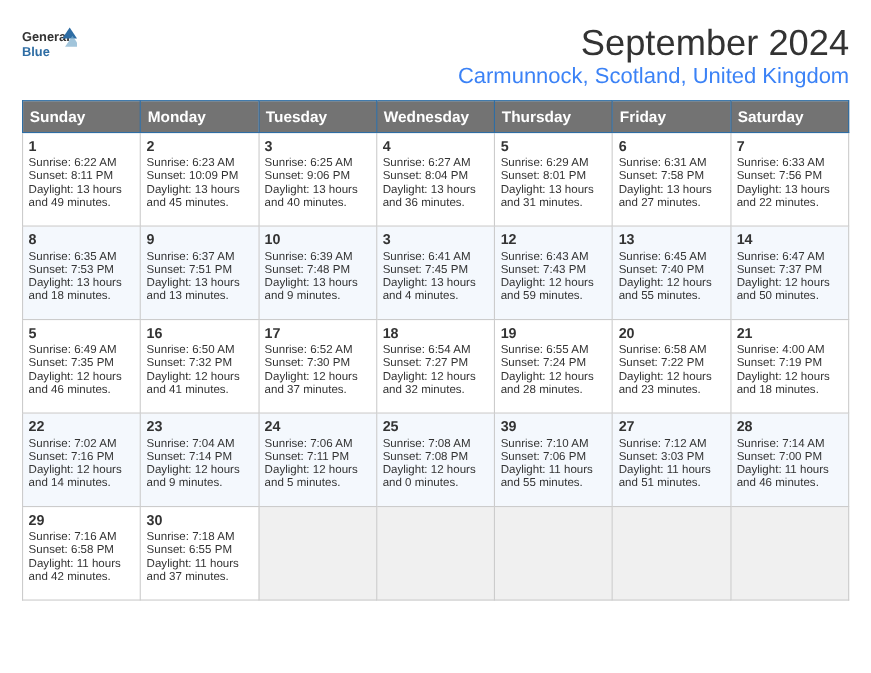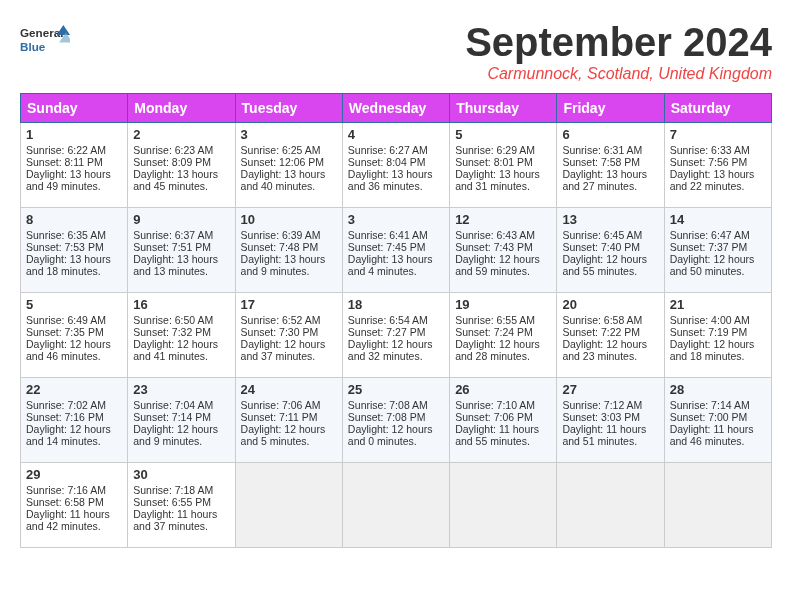--- a/index.html
+++ b/index.html
@@ -18,36 +18,35 @@
     }
     .logo {
       display: flex;
       align-items: center;
       gap: 4px;
     }
     .title-block {
       text-align: right;
     }
     .calendar-title {
-      font-size: 40px;
-      font-weight: bold;
+      font-size: 33px;
+      font-weight: normal;
       color: #333;
     }
     .calendar-subtitle {
-      font-size: 16px;
-      color: #ef4444;
-      font-style: italic;
+      font-size: 20px;
+      color: #3b82f6;
     }
     table {
       width: 100%;
       border-collapse: collapse;
       table-layout: fixed;
     }
     th {
-      background-color: #d946ef;
+      background-color: #737373;
       color: #fff;
       text-align: left;
       padding: 6px 6px;
       font-size: 14px;
       border: 1px solid #2e6da4;
     }
     td {
       vertical-align: top;
       border: 1px solid #ccc;
       padding: 4px 5px;
@@ -109,27 +108,27 @@
   <tr>
         <td>
         <span class="day-number">1</span>
         <span>Sunrise: 6:22 AM</span><br>
         <span>Sunset: 8:11 PM</span><br>
         <span>Daylight: 13 hours<br>and 49 minutes.</span>
       </td>
         <td>
         <span class="day-number">2</span>
         <span>Sunrise: 6:23 AM</span><br>
-        <span>Sunset: 8:09 PM</span><br>
+        <span>Sunset: 10:09 PM</span><br>
         <span>Daylight: 13 hours<br>and 45 minutes.</span>
       </td>
         <td>
         <span class="day-number">3</span>
         <span>Sunrise: 6:25 AM</span><br>
-        <span>Sunset: 12:06 PM</span><br>
+        <span>Sunset: 9:06 PM</span><br>
         <span>Daylight: 13 hours<br>and 40 minutes.</span>
       </td>
         <td>
         <span class="day-number">4</span>
         <span>Sunrise: 6:27 AM</span><br>
         <span>Sunset: 8:04 PM</span><br>
         <span>Daylight: 13 hours<br>and 36 minutes.</span>
       </td>
         <td>
         <span class="day-number">5</span>
@@ -257,21 +256,21 @@
         <span>Sunset: 7:11 PM</span><br>
         <span>Daylight: 12 hours<br>and 5 minutes.</span>
       </td>
         <td>
         <span class="day-number">25</span>
         <span>Sunrise: 7:08 AM</span><br>
         <span>Sunset: 7:08 PM</span><br>
         <span>Daylight: 12 hours<br>and 0 minutes.</span>
       </td>
         <td>
-        <span class="day-number">26</span>
+        <span class="day-number">39</span>
         <span>Sunrise: 7:10 AM</span><br>
         <span>Sunset: 7:06 PM</span><br>
         <span>Daylight: 11 hours<br>and 55 minutes.</span>
       </td>
         <td>
         <span class="day-number">27</span>
         <span>Sunrise: 7:12 AM</span><br>
         <span>Sunset: 3:03 PM</span><br>
         <span>Daylight: 11 hours<br>and 51 minutes.</span>
       </td>

